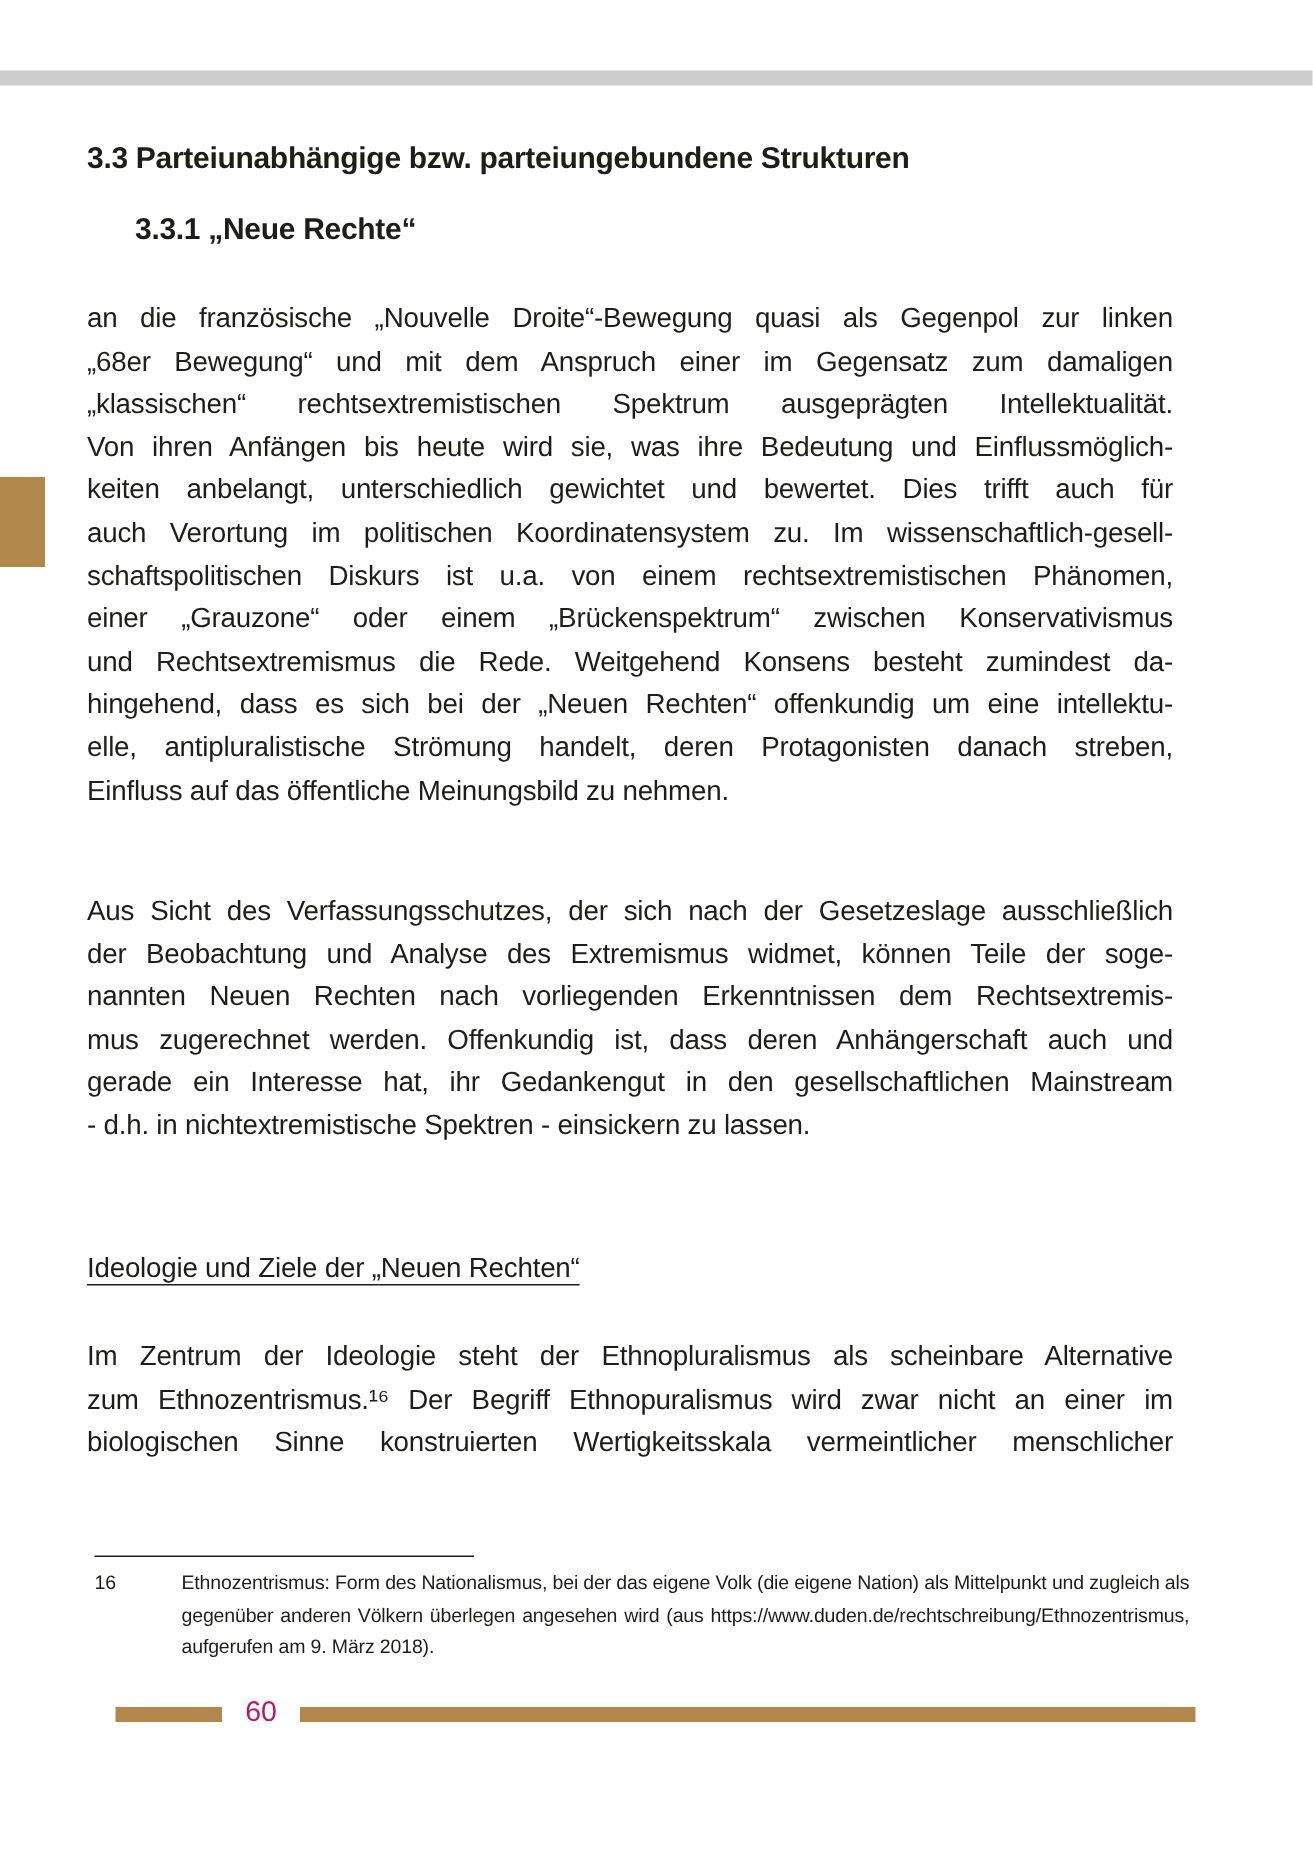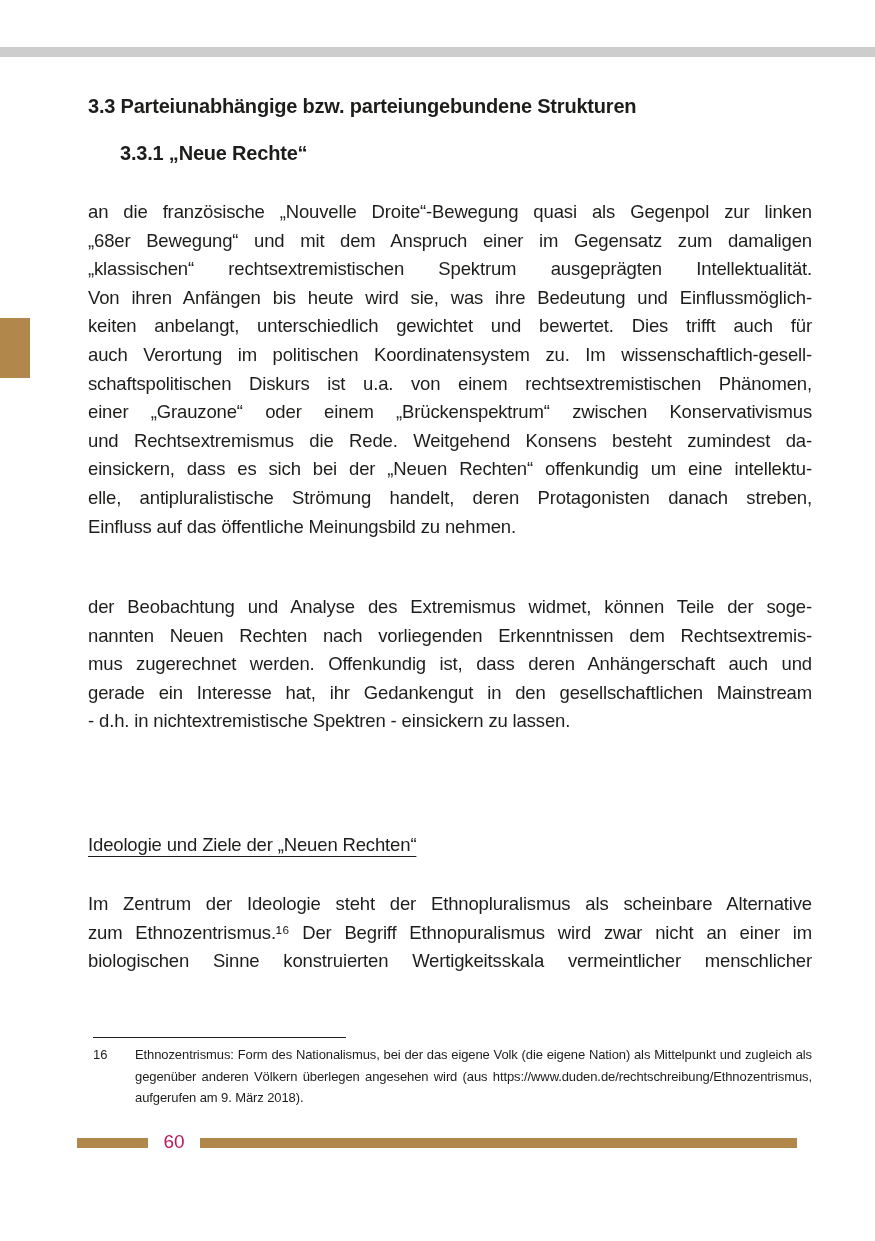--- a/index.html
+++ b/index.html
@@ -13,21 +13,21 @@
   }
   .top-band {
     position: absolute; left: 0; top: 47px; width: 875px; height: 10px;
     background: #cdcdcd;
   }
   .side-tab {
     position: absolute; left: 0; top: 318px; width: 30px; height: 60px;
     background: #b1874c;
   }
   .content {
-    position: absolute; left: 88px; width: 724px; top: 0; height: 1241px;
+    position: absolute; left: 58px; width: 724px; top: 0; height: 1241px;
   }
   h1, h2 {
     margin: 0; font-size: 20px; font-weight: bold; color: #1d1d1b;
     letter-spacing: -0.2px; position: absolute; left: 0; white-space: nowrap;
   }
   h1 { top: 95px; }
   h2 { top: 142px; margin-left: 32px; }
   .para {
     position: absolute; left: 0; width: 724px;
     font-size: 18.5px; line-height: 28.6px; letter-spacing: -0.15px;
@@ -41,21 +41,21 @@
     position: absolute; left: 0; top: 834px;
     font-size: 18.5px; letter-spacing: -0.15px; white-space: nowrap;
     text-decoration: underline; text-underline-offset: 5px; text-decoration-thickness: 1px;
   }
   .footnote-rule {
     position: absolute; left: 5px; top: 1037px; width: 253px; height: 0;
     border-top: 1.5px solid #1d1d1b;
   }
   .footnote-row {
     position: absolute; left: 5px; top: 1044px; width: 719px;
-    display: flex; align-items: flex-start;
+    display: flex; align-items: flex-start; gap: 16px;
   }
   .footnote-number {
     width: 30px; flex: 0 0 30px;
     font-size: 13px; line-height: 21.7px;
   }
   .footnote-text {
     flex: 1 1 auto; font-size: 13px; line-height: 21.7px; letter-spacing: -0.1px; margin-left: 12px;
   }
   .footnote-text .line { text-align: justify; text-align-last: justify; }
   .footnote-text .line.last { text-align: left; text-align-last: left; }
@@ -84,26 +84,27 @@
     <div class="para para-1">
         <div class="line">an die französische „Nouvelle Droite“-Bewegung quasi als Gegenpol zur linken</div>
         <div class="line">„68er Bewegung“ und mit dem Anspruch einer im Gegensatz zum damaligen</div>
         <div class="line">„klassischen“ rechtsextremistischen Spektrum ausgeprägten Intellektualität.</div>
         <div class="line">Von ihren Anfängen bis heute wird sie, was ihre Bedeutung und Einflussmöglich-</div>
         <div class="line">keiten anbelangt, unterschiedlich gewichtet und bewertet. Dies trifft auch für</div>
         <div class="line">auch Verortung im politischen Koordinatensystem zu. Im wissenschaftlich-gesell-</div>
         <div class="line">schaftspolitischen Diskurs ist u.a. von einem rechtsextremistischen Phänomen,</div>
         <div class="line">einer „Grauzone“ oder einem „Brückenspektrum“ zwischen Konservativismus</div>
         <div class="line">und Rechtsextremismus die Rede. Weitgehend Konsens besteht zumindest da-</div>
-        <div class="line">einsickern, dass es sich bei der „Neuen Rechten“ offenkundig um eine intellektu-</div>
+        <div class="line">hingehend, dass es sich bei der „Neuen Rechten“ offenkundig um eine intellektu-</div>
         <div class="line">elle, antipluralistische Strömung handelt, deren Protagonisten danach streben,</div>
         <div class="line last">Einfluss auf das öffentliche Meinungsbild zu nehmen.</div>
       </div>
 
     <div class="para para-2">
+        <div class="line">Aus Sicht des Verfassungsschutzes, der sich nach der Gesetzeslage ausschließlich</div>
         <div class="line">der Beobachtung und Analyse des Extremismus widmet, können Teile der soge-</div>
         <div class="line">nannten Neuen Rechten nach vorliegenden Erkenntnissen dem Rechtsextremis-</div>
         <div class="line">mus zugerechnet werden. Offenkundig ist, dass deren Anhängerschaft auch und</div>
         <div class="line">gerade ein Interesse hat, ihr Gedankengut in den gesellschaftlichen Mainstream</div>
         <div class="line last">- d.h. in nichtextremistische Spektren - einsickern zu lassen.</div>
       </div>
 
     <div class="subheading-underlined">Ideologie und Ziele der „Neuen Rechten“</div>
 
     <div class="para para-3">

